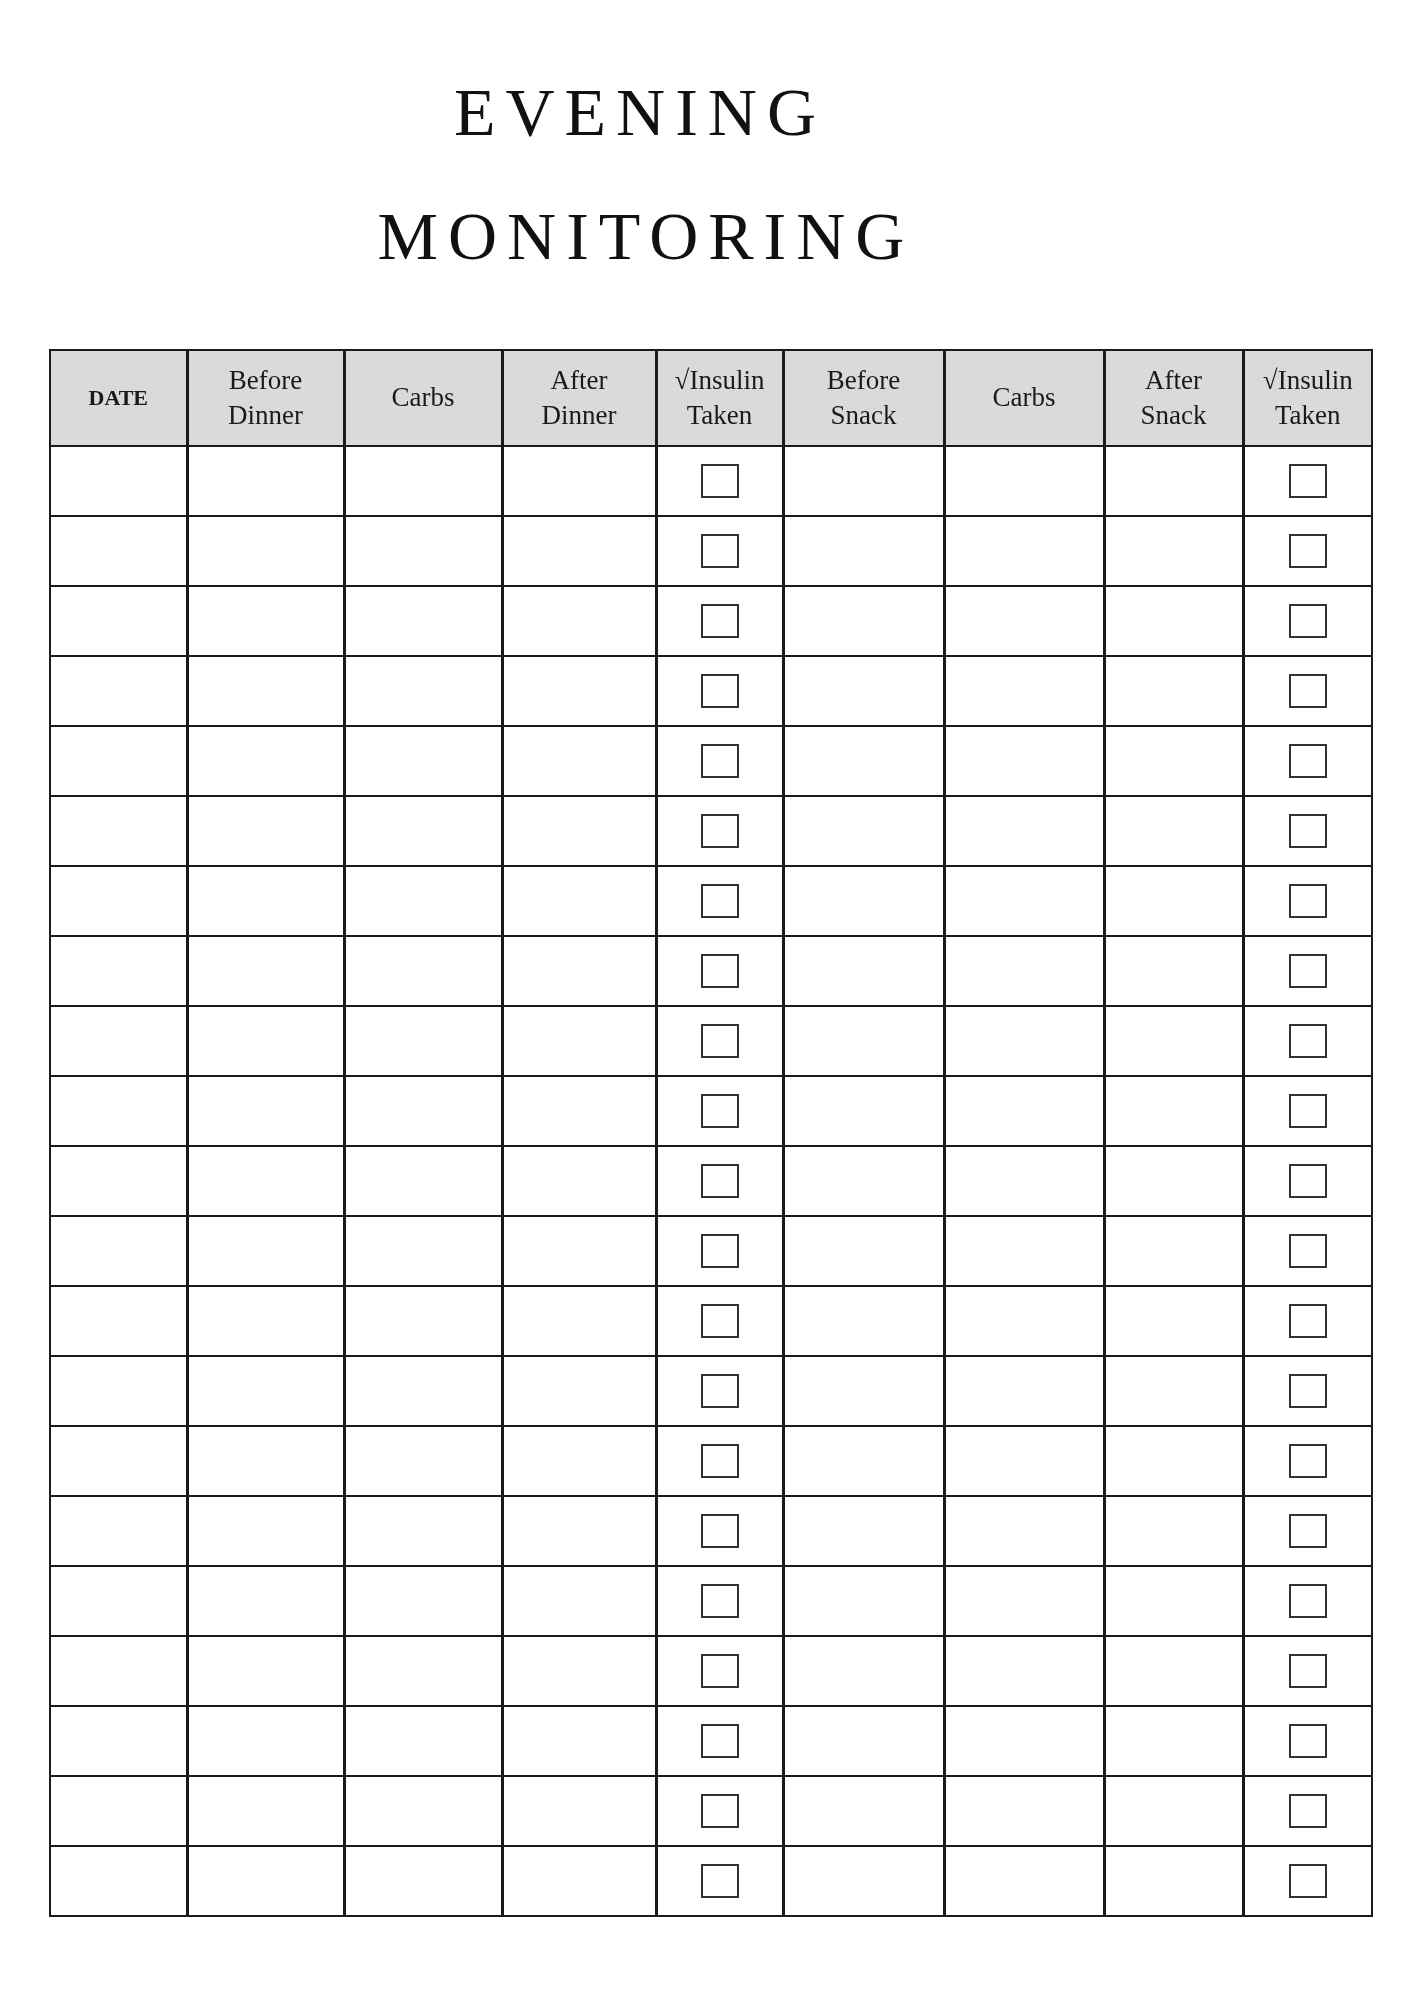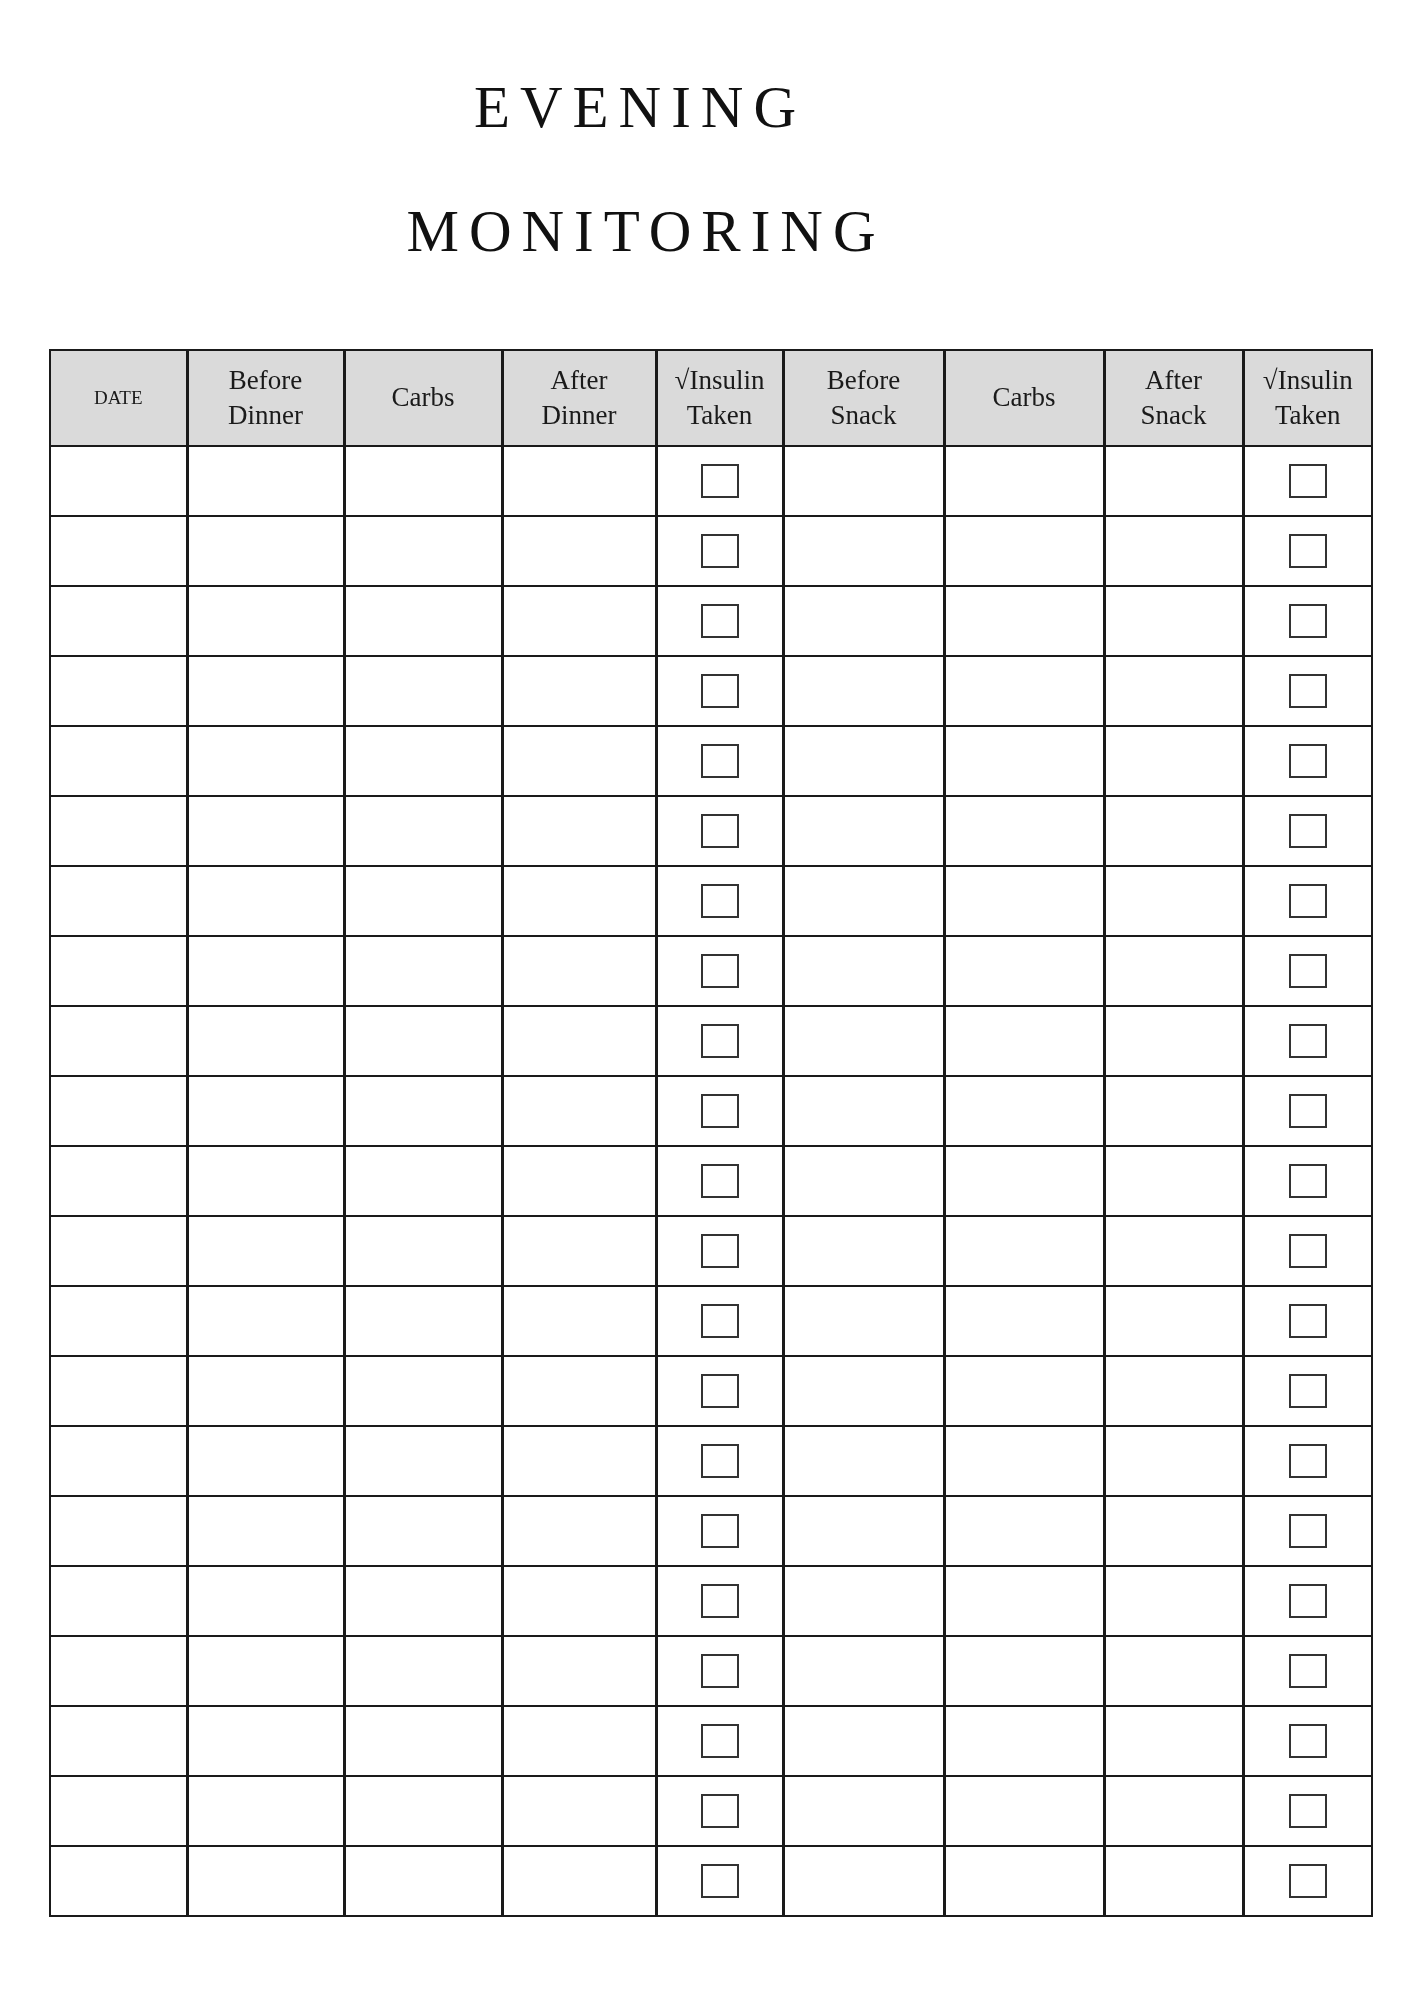--- a/index.html
+++ b/index.html
@@ -1,21 +1,21 @@
 <!DOCTYPE html>
 <html><head>
 <meta charset="utf-8">
 <style>
   html, body { margin: 0; padding: 0; background: #ffffff; }
   body { width: 1414px; height: 2000px; position: relative; overflow: hidden; font-family: "DejaVu Serif", "Liberation Serif", serif; color: #111; }
 
   .title {
     position: absolute; left: 0; width: 1280px; text-align: center;
     font-family: "Liberation Serif", "DejaVu Serif", serif;
-    font-size: 59px; letter-spacing: 10px; color: #111; line-height: 1;
+    font-size: 68px; letter-spacing: 10px; color: #111; line-height: 1;
   }
   .title.l1 { top: 78px; }
   .title.l2 { top: 202px; padding-left: 6px; }
 
   table.log {
     position: absolute; left: 49px; top: 349px;
     width: 1322px;
     border-collapse: collapse;
     table-layout: fixed;
   }
@@ -27,21 +27,21 @@
   }
   table.log th {
     background: #dadada;
     height: 94px;
     font-family: "Liberation Serif", "DejaVu Serif", serif;
     font-weight: normal;
     font-size: 27px;
     line-height: 1.3;
     color: #1a1a1a;
   }
-  table.log th.small { font-size: 19px; }
+  table.log th.small { font-size: 22px; font-weight: bold; }
   table.log td { height: 68px; }
   .thick-l { border-left-width: 3px !important; }
 
   .chk {
     display: inline-block; width: 38px; height: 34px;
     border: 2px solid #333; box-sizing: border-box;
     background: #fff; vertical-align: middle;
   }
 </style>
 </head>

